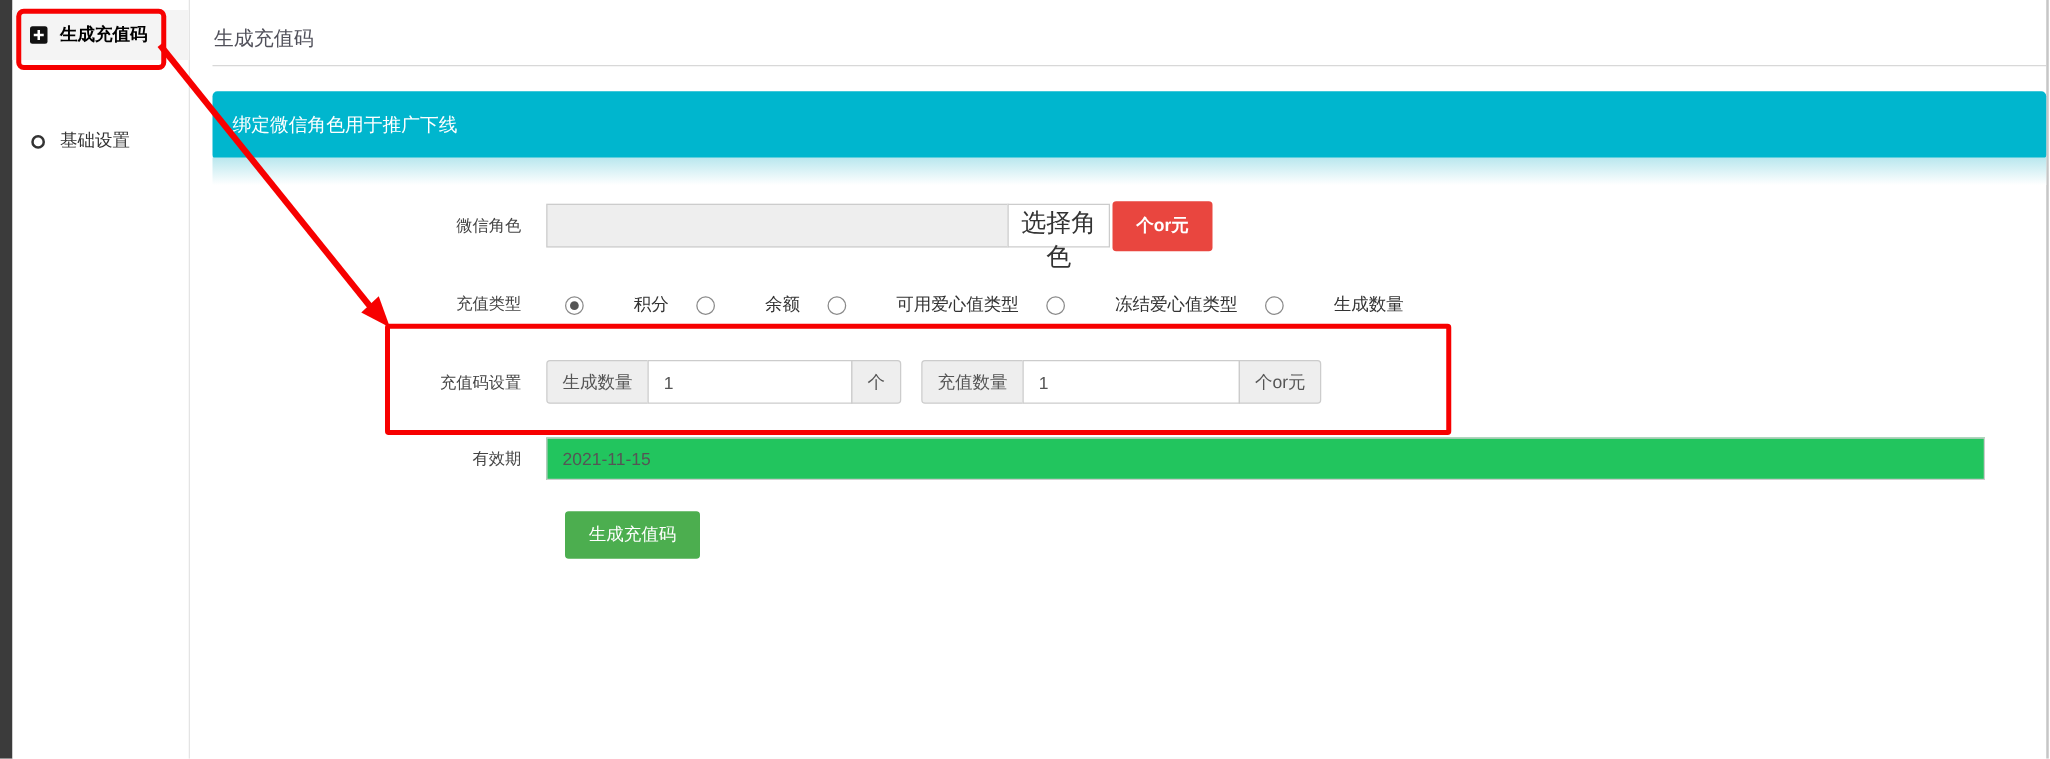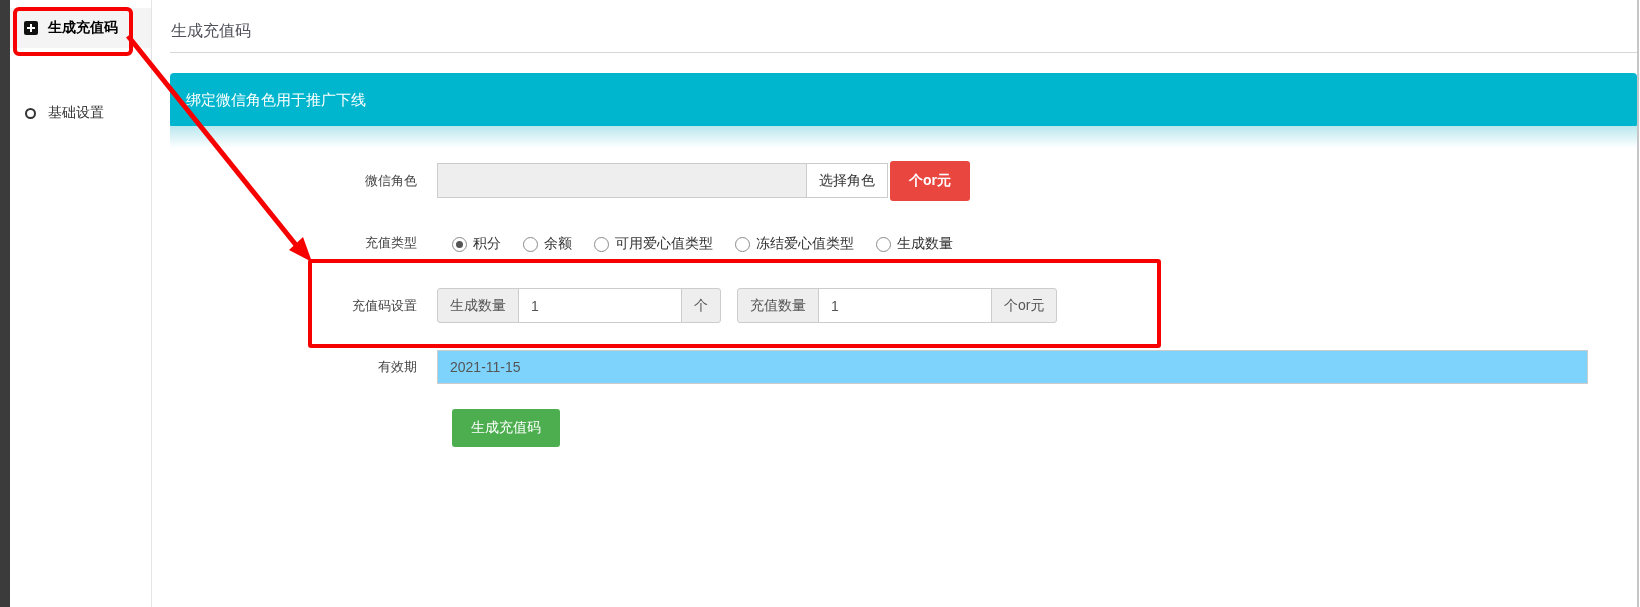--- a/index.html
+++ b/index.html
@@ -22,34 +22,34 @@
   .page-title { position:absolute; left:171px; top:21px; font-size:16px; color:#50505a; }
   .title-hr { position:absolute; left:170px; top:52px; width:1467px; height:1px; background:#d8d8d8; }
   .right-line { position:absolute; right:1px; top:0; width:2px; height:607px; background:#c6c6c6; }
   
   .banner { position:absolute; left:170px; top:73px; width:1467px; height:55px; background:#00b6ce; border-radius:4px; color:#fff; font-size:15px; display:flex; align-items:center; padding-left:16px; box-sizing:border-box; }
   .banner-fade { position:absolute; left:170px; top:126px; width:1467px; height:22px; background:linear-gradient(#b9e7ee, #ffffff); }
   
   .form-label { position:absolute; left:297px; width:120px; text-align:right; font-size:13px; color:#444; line-height:14px; }
   .ctl { box-sizing:border-box; font-family:"Liberation Sans", sans-serif; }
   .input-wechat { position:absolute; left:437px; top:163px; width:370px; height:35px; background:#eee; border:1px solid #ccc; }
-  .btn-select-role { position:absolute; left:806px; top:163px; width:82px; height:35px; background:#fff; border:1px solid #ccc; font-size:14px; color:#333; cursor:pointer; }
+  .btn-select-role { position:absolute; left:806px; top:163px; width:82px; height:35px; background:#fff; border:1px solid #ccc; font-size:20px; color:#333; cursor:pointer; }
   .btn-clear { position:absolute; left:890px; top:161px; width:80px; height:40px; background:#e9463f; color:#fff; border:none; border-radius:3px; font-size:14px; font-weight:bold; cursor:pointer; }
   .radio-row { position:absolute; left:452px; top:235px; display:flex; align-items:center; gap:22px; font-size:14px; color:#333; }
-  .radio-item { display:flex; align-items:center; cursor:pointer; }
+  .radio-item { display:flex; align-items:center; cursor:pointer;gap:34px; }
   .rb { width:15px; height:15px; border:1px solid #8a8a8a; border-radius:50%; background:#fff; margin-right:6px; box-sizing:border-box; position:relative; }
   .rb.checked::after { content:""; position:absolute; left:3px; top:3px; width:7px; height:7px; border-radius:50%; background:#555; }
   .input-group { position:absolute; top:288px; height:35px; display:flex; }
   .ig-1 { left:437px; } .ig-2 { left:737px; }
   .addon { background:#eee; border:1px solid #ccc; color:#555; font-size:14px; display:flex; align-items:center; justify-content:center; box-sizing:border-box; padding:0 12px; white-space:nowrap; }
   .addon.first { border-radius:3px 0 0 3px; }
   .addon.last { border-radius:0 3px 3px 0; margin-left:-1px; }
   .num-input { width:164px; border:1px solid #ccc; margin-left:-1px; padding:0 12px; font-size:14px; color:#555; box-sizing:border-box; outline:none; background:#fff; }
   .num-input.wide { width:174px; }
-  .input-validity { position:absolute; left:437px; top:350px; width:1151px; height:34px; background:#7dd3fc; border:1px solid #ccc; font-size:14px; color:#555; padding-left:12px; box-sizing:border-box; outline:none; }
+  .input-validity { position:absolute; left:437px; top:350px; width:1151px; height:34px; background:#22c55e; border:1px solid #ccc; font-size:14px; color:#555; padding-left:12px; box-sizing:border-box; outline:none; }
   .btn-submit { position:absolute; left:452px; top:409px; width:108px; height:38px; background:#4cae4f; color:#fff; border:none; border-radius:3px; font-size:14px; cursor:pointer; }
   
   .ann { position:absolute; border:4px solid #f70000; pointer-events:none; }
   .ann-box-sidebar { left:13px; top:7px; width:112px; height:41px; border-radius:6px; }
   .ann-box-settings { left:308px; top:259px; width:845px; height:81px; border-radius:3px; }
   .ann-arrow { position:absolute; left:0; top:0; pointer-events:none; }
 </style>
 </head>
 <body>
 

